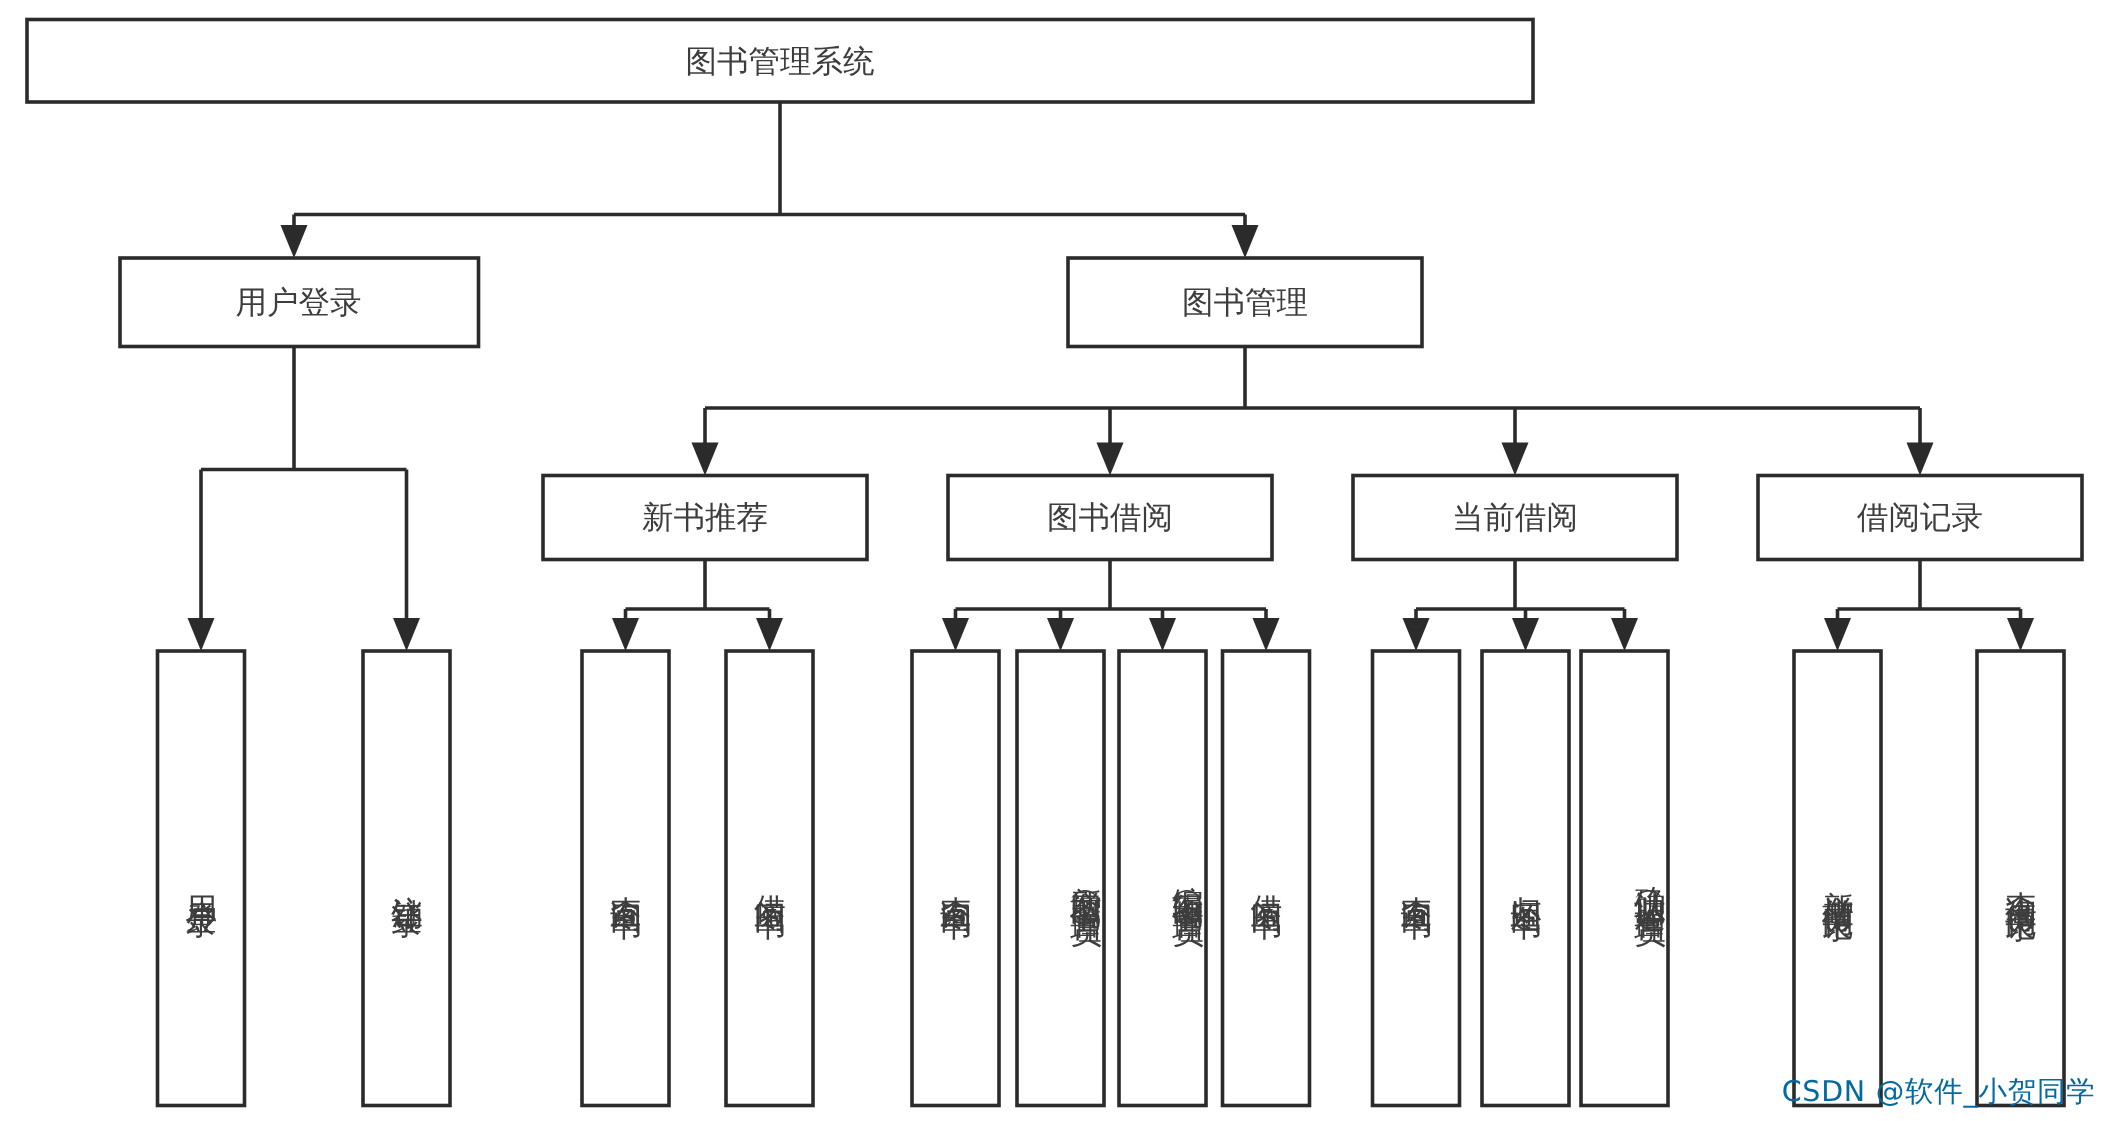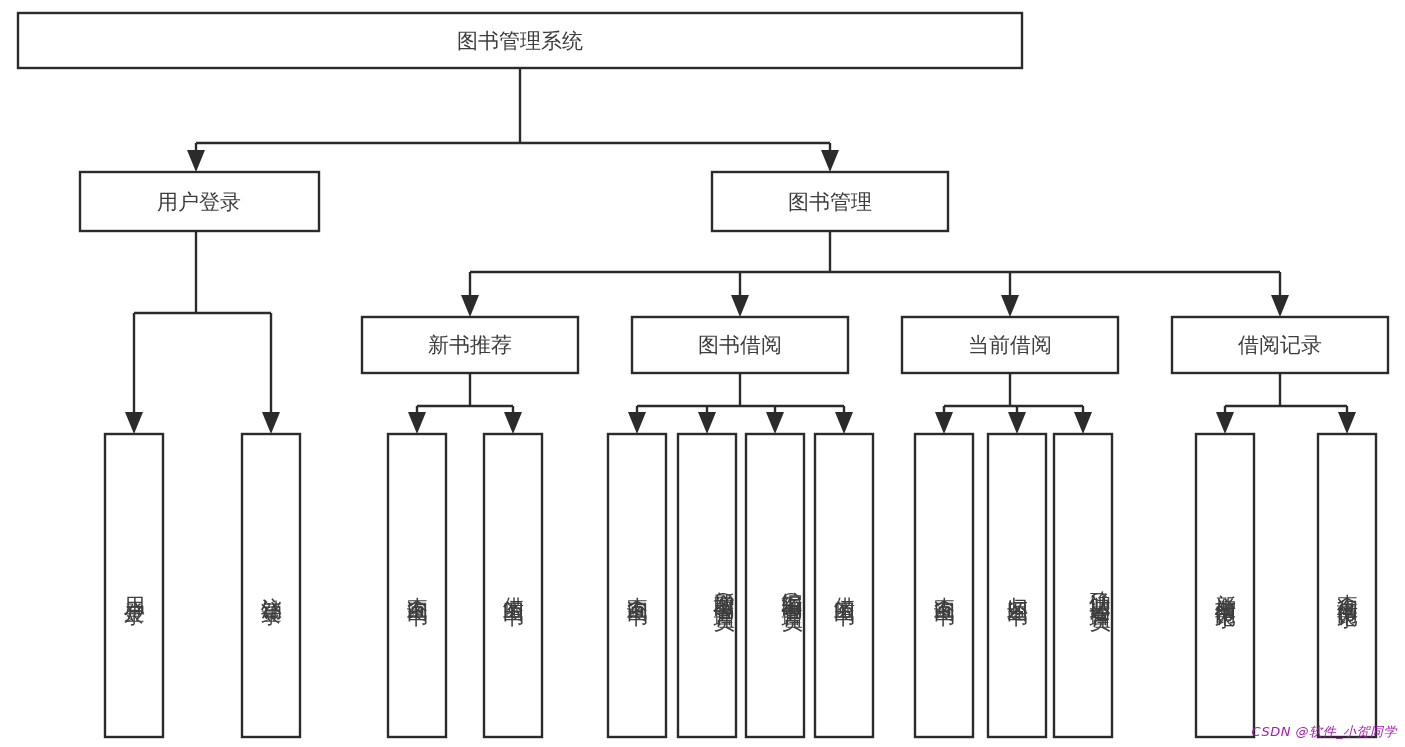--- a/index.html
+++ b/index.html
@@ -66,25 +66,24 @@
     pointer-events: none;
   }
   .vlabel.centered {
     align-items: center;
   }
   .watermark {
     position: absolute;
     right: 8px;
     bottom: 6px;
     font-family: "DejaVu Sans", "Liberation Sans", sans-serif;
-    font-size: 13px;
-    color: #a21caf;
+    font-size: 19px;
+    color: #0369a1;
     white-space: nowrap;
     letter-spacing: 0.5px;
-    font-style: italic;
   }
 </style>
 </head>
 <body>
 
 <div id="diagram-root">
 
   <svg id="tree-canvas" viewBox="0 0 1405 747">
 
     <g>

